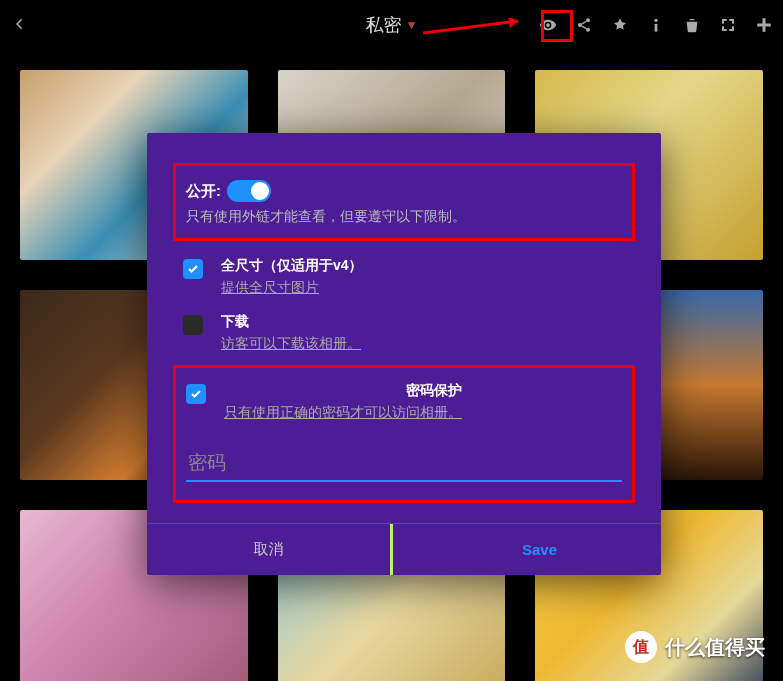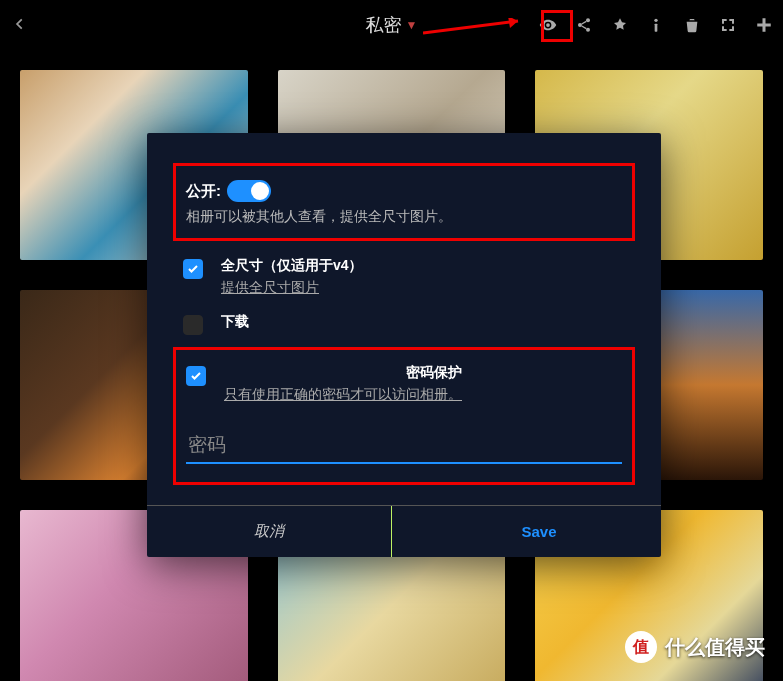--- a/index.html
+++ b/index.html
@@ -84,21 +84,21 @@
     .t6 { background: linear-gradient(180deg, #3868a8 0%, #c57830 50%, #2a1508 100%); }
     .t7 { background: linear-gradient(135deg, #e8b8d0 0%, #d088b0 40%, #a05878 100%); }
     .t8 { background: linear-gradient(135deg, #8ac5d8 0%, #e8d8a0 50%, #c5a85a 100%); }
     .t9 { background: linear-gradient(135deg, #f5d050 0%, #f0b830 40%, #e5d898 70%, #2a3858 100%); }
 
     .dialog-overlay {
       position: absolute;
       top: 133px;
       left: 147px;
       width: 514px;
-      background: #0f172a;
+      background: #4c1d95;
       border-radius: 2px;
       box-shadow: 0 8px 40px rgba(0,0,0,0.6);
       color: #ddd;
     }
     .dialog-body {
       padding: 30px 26px 20px 26px;
     }
     .row-public {
       padding: 14px 10px 12px 10px;
       border: 3px solid #e00;
@@ -178,21 +178,21 @@
       height: 52px;
     }
     .dialog-footer > div {
       flex: 1;
       display: flex;
       align-items: center;
       justify-content: center;
       font-size: 15px;
       cursor: pointer;
     }
-    .btn-cancel { color: #ccc; border-right: 1px solid #bef264; font-style: italic; }
+    .btn-cancel { color: #ccc; border-right: 3px solid #bef264; }
     .btn-save { color: #1e90ff; font-weight: bold; padding-left: 25px; }
     .watermark {
       position: absolute;
       bottom: 18px;
       right: 18px;
       display: flex;
       align-items: center;
       gap: 8px;
       color: #fff;
       font-size: 20px;
@@ -286,21 +286,21 @@
   <div class="thumb t9"></div>
 </div>
 
 <div class="dialog-overlay">
   <div class="dialog-body">
     <div class="row-public">
       <div class="label-line">
         <b>公开:</b>
         <div class="toggle"></div>
       </div>
-      <div class="desc">相册可以被其他人查看，提供全尺寸图片。</div>
+      <div class="desc">只有使用外链才能查看，但要遵守以下限制。</div>
     </div>
 
     <div class="opt-row">
       <div class="checkbox checked">
         <svg width="12" height="12" viewBox="0 0 24 24" fill="none" stroke="#fff" stroke-width="4">
             <path d="M4 12l5 5L20 6"></path>
           </svg>
       </div>
       <div class="opt-text">
         <div class="opt-title">全尺寸（仅适用于v4）</div>
@@ -308,20 +308,21 @@
       </div>
     </div>
 
 
     <div class="opt-row">
       <div class="checkbox unchecked">
         
       </div>
       <div class="opt-text">
         <div class="opt-title">下载</div>
+        <div class="opt-desc">访客可以下载该相册。</div>
       </div>
     </div>
 
     <div class="password-box">
       <div class="opt-row">
         <div class="checkbox checked">
           <svg width="12" height="12" viewBox="0 0 24 24" fill="none" stroke="#fff" stroke-width="4">
               <path d="M4 12l5 5L20 6"></path>
             </svg>
         </div>

